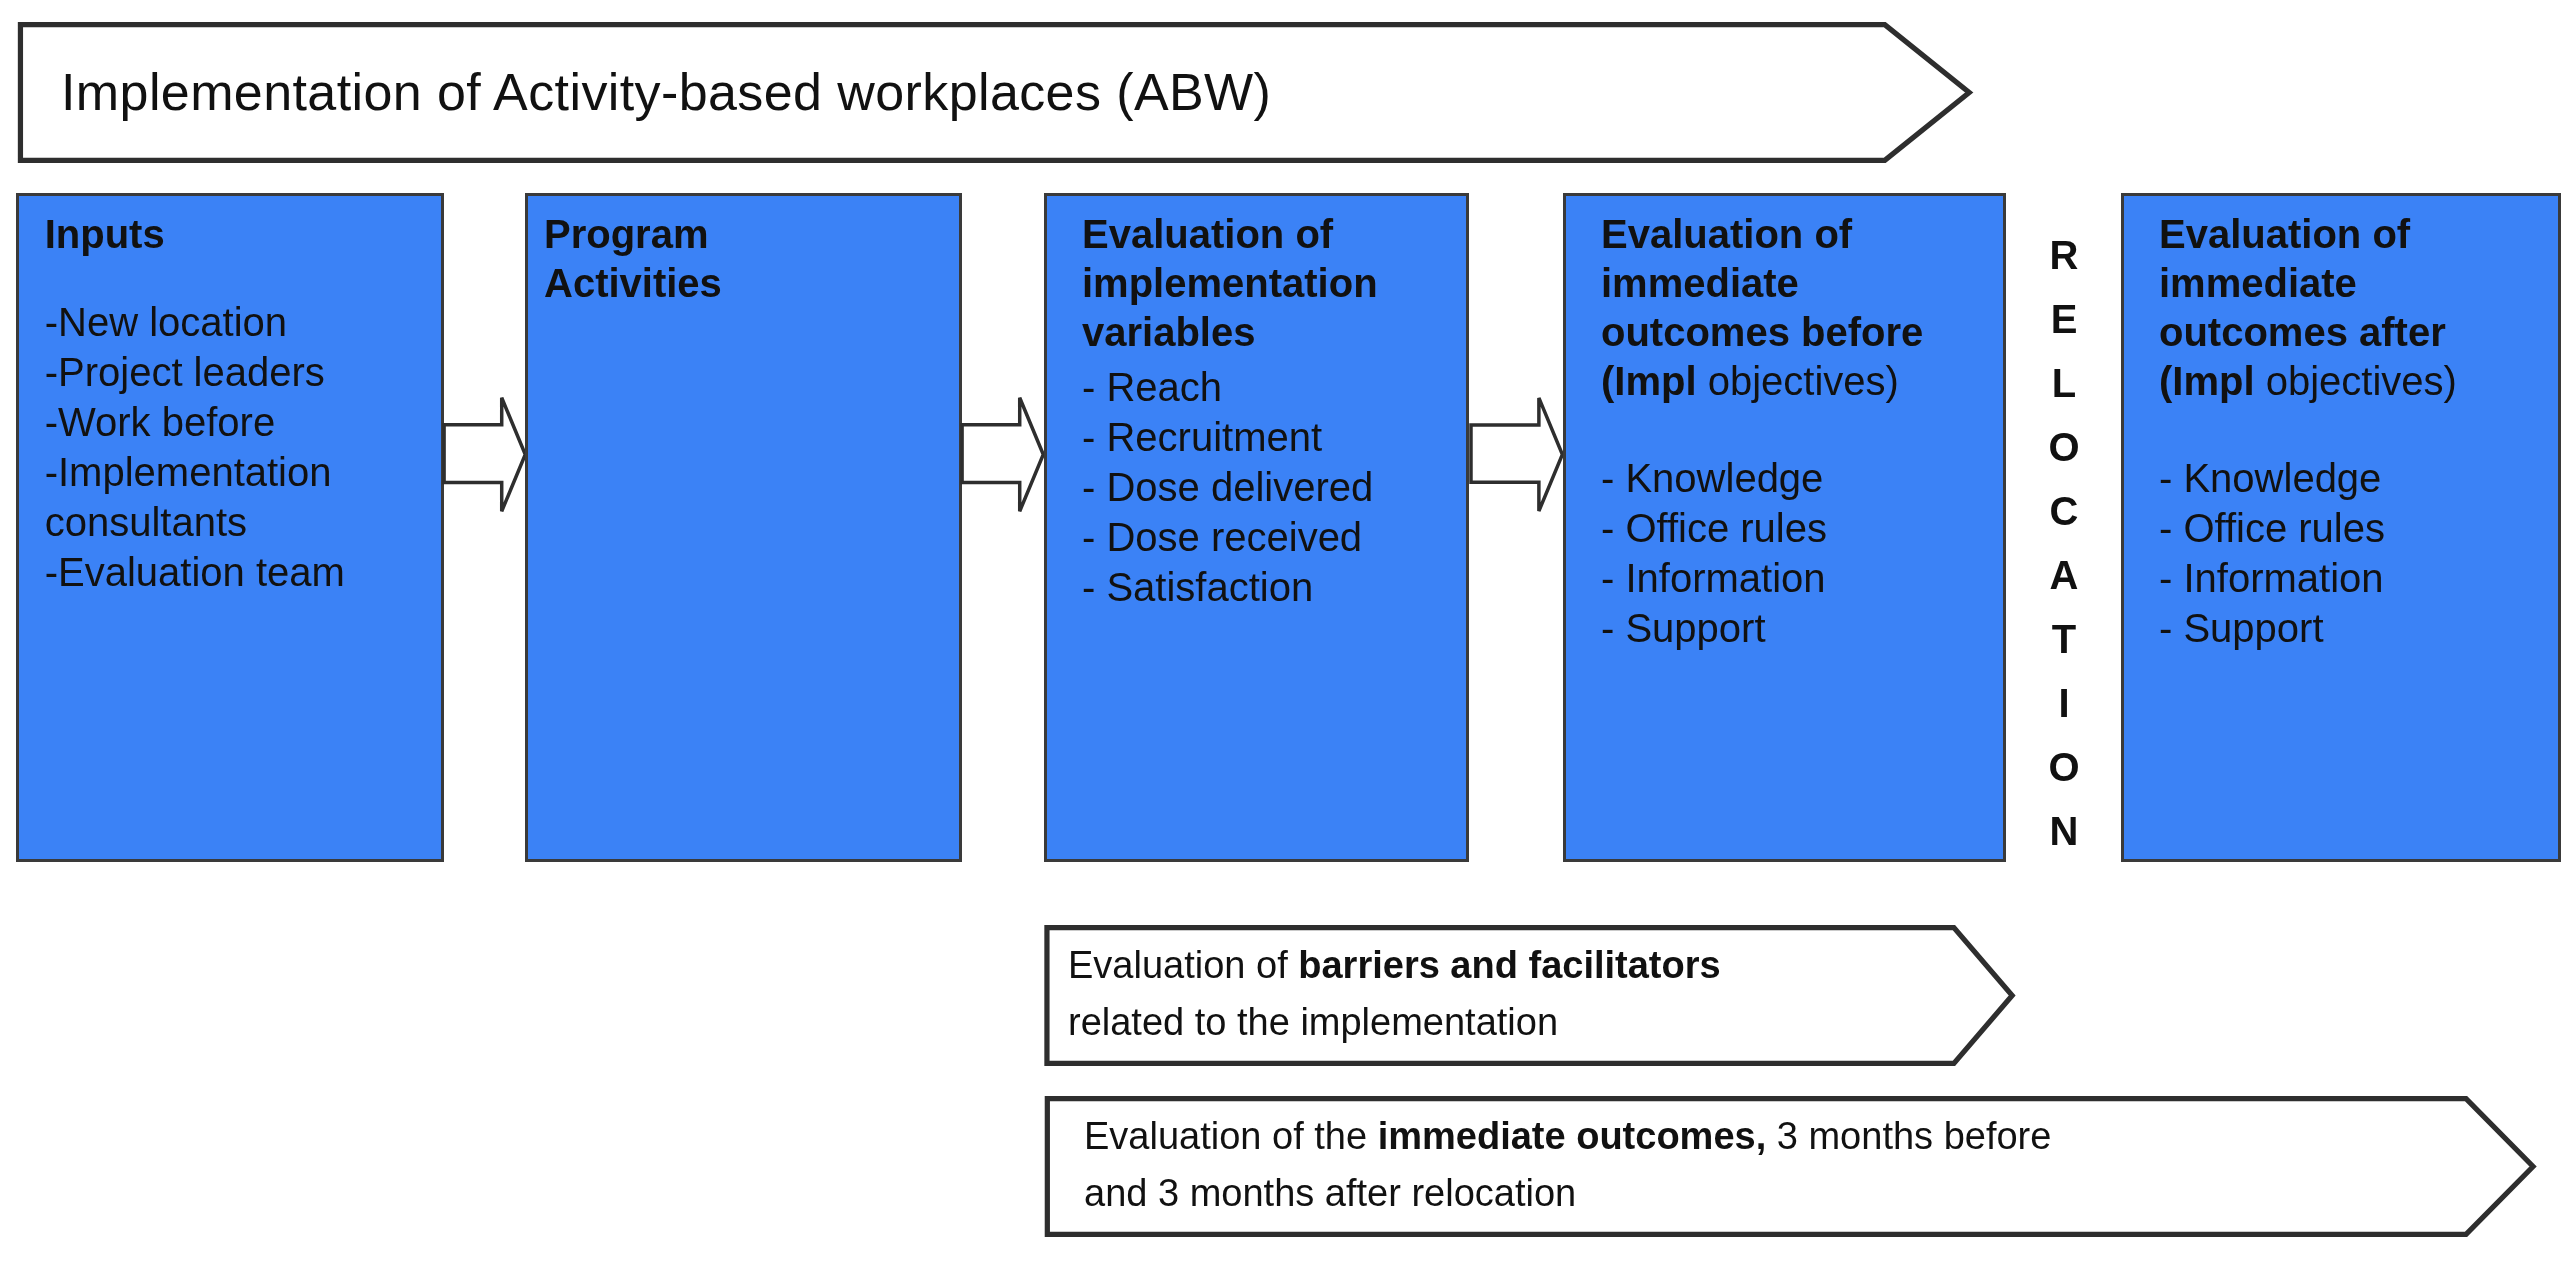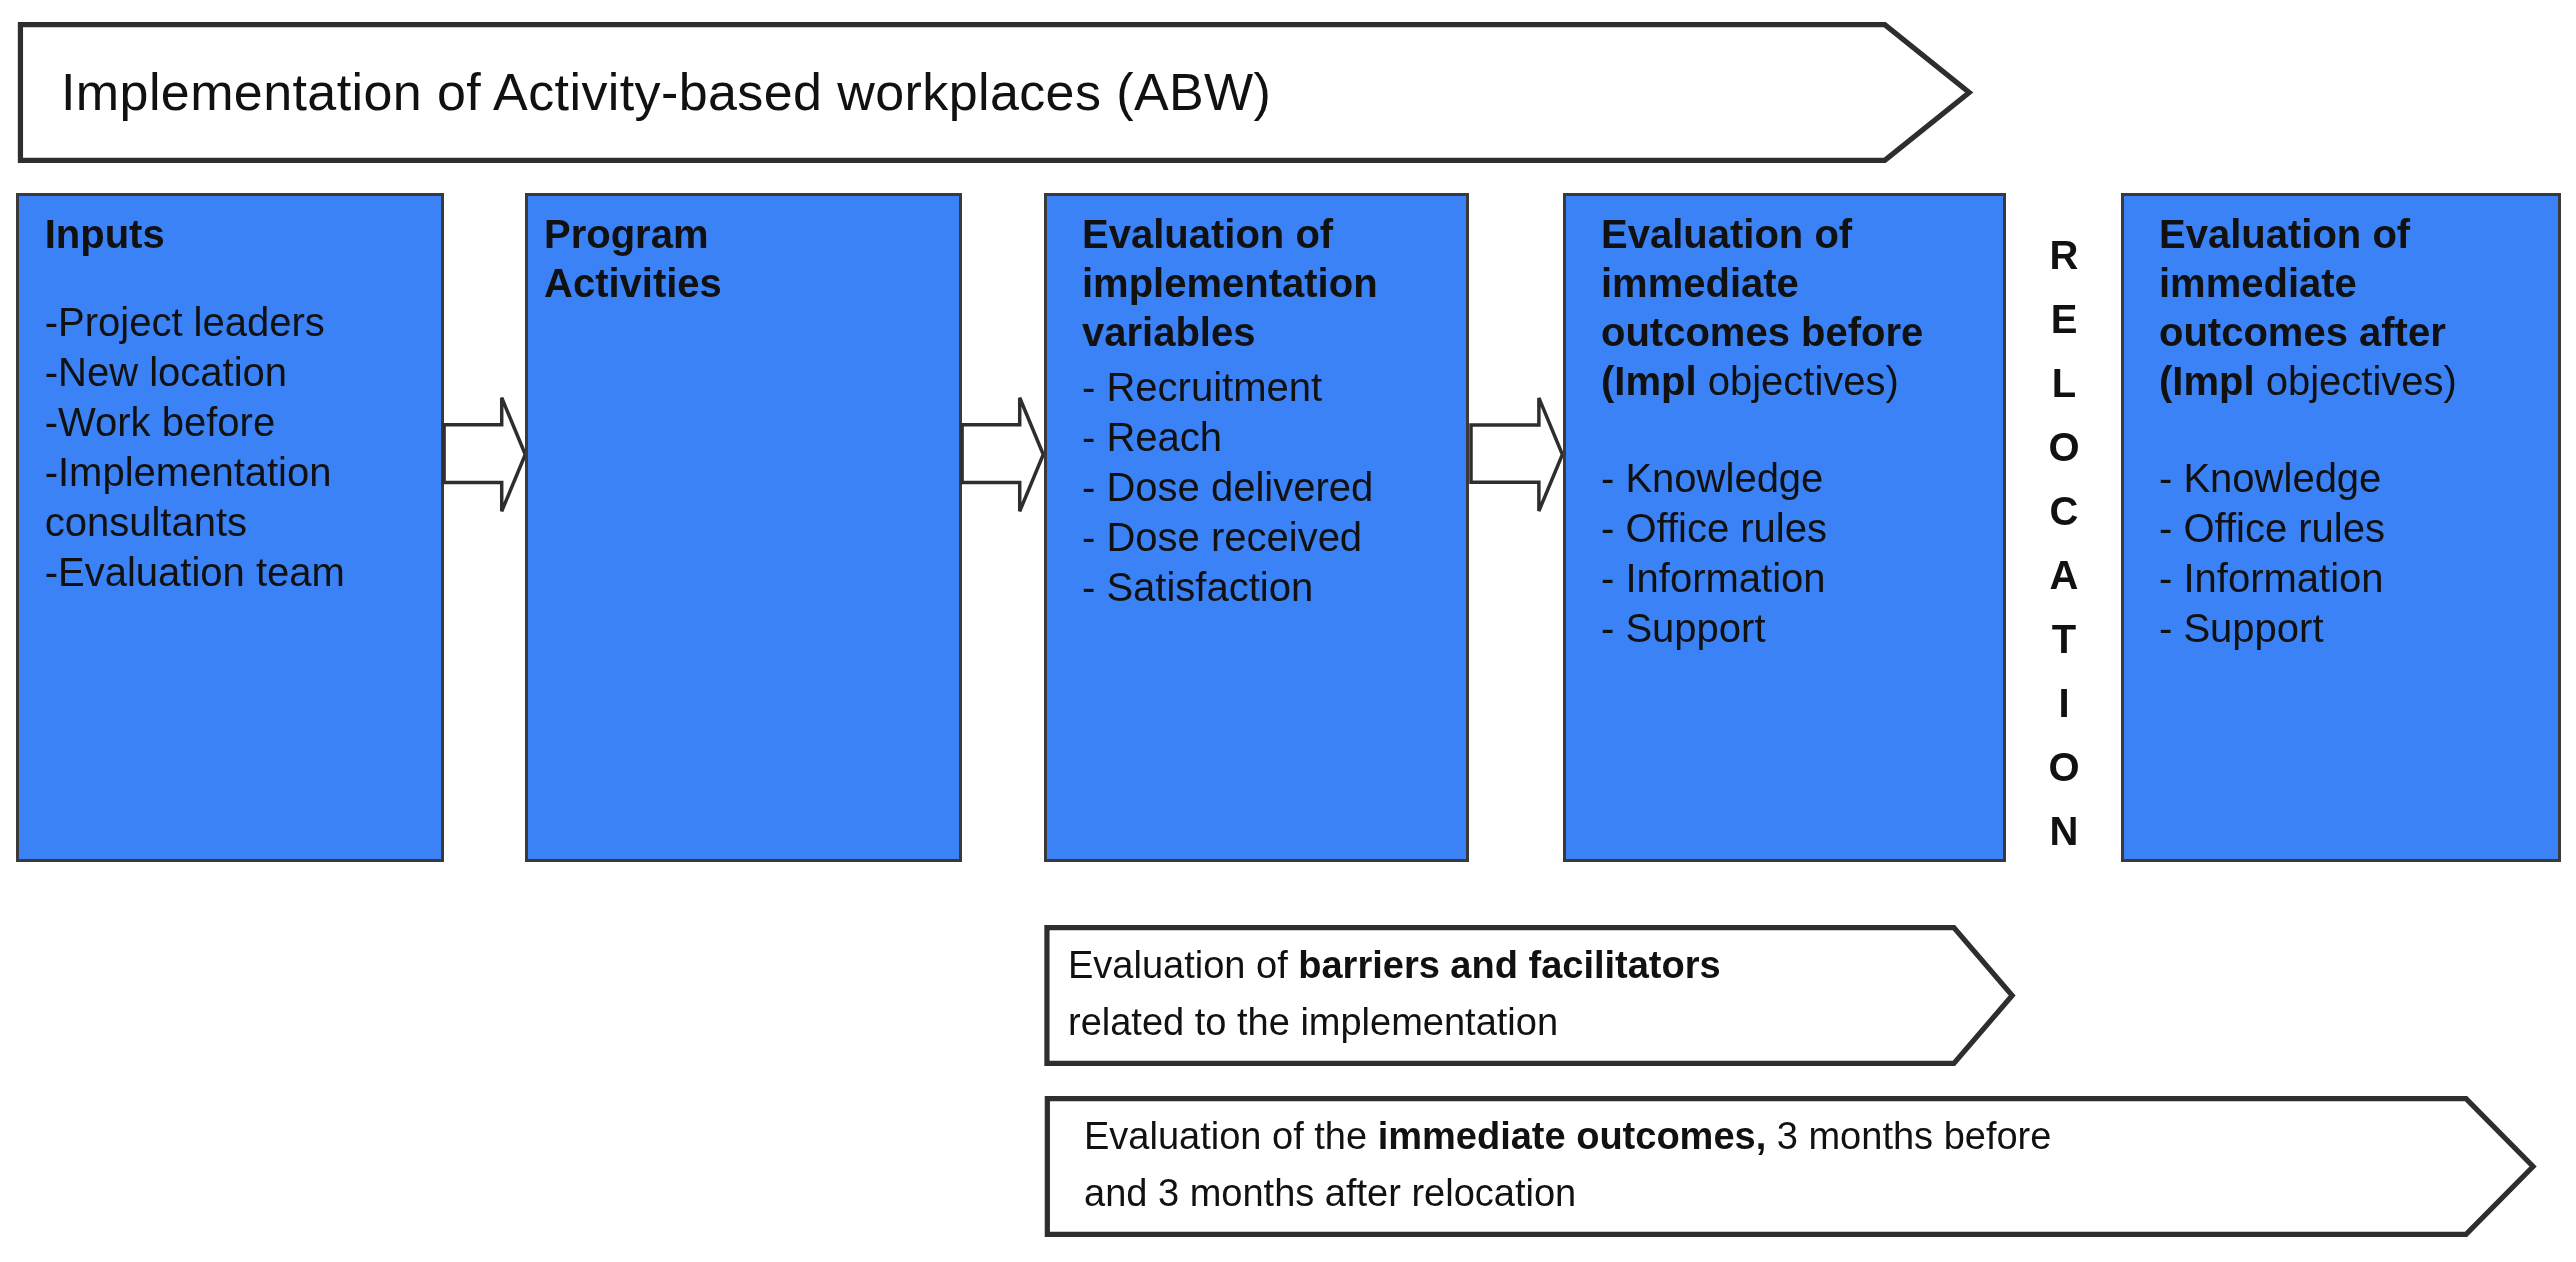--- a/index.html
+++ b/index.html
@@ -87,22 +87,22 @@
 <div class="canvas">
 
   <svg class="shape" style="left:17.4px; top:22px;" width="1960" height="141" viewBox="0 0 2250 162">
     <polygon points="3,3 2145,3 2242,81 2145,159 3,159" stroke-width="6"></polygon>
   </svg>
   <div class="banner-text">Implementation of Activity-based workplaces (ABW)</div>
 
   <div class="box" id="box-inputs">
     <div class="box-title gap-after-title-sm">Inputs</div>
     <ul>
+      <li>-New location</li>
       <li>-Project leaders</li>
-      <li>-New location</li>
       <li>-Work before</li>
       <li>-Implementation
 consultants</li>
       <li>-Evaluation team</li>
     </ul>
   </div>
 
   <svg class="shape" style="left:444px; top:396px;" width="84" height="117" viewBox="0 0 96 134">
     <polygon points="0,33 66,33 66,2 93,67 66,132 66,99 0,99" stroke-width="4"></polygon>
   </svg>
@@ -114,22 +114,22 @@
 
   <svg class="shape" style="left:962px; top:396px;" width="84" height="117" viewBox="0 0 96 134">
     <polygon points="0,33 66,33 66,2 93,67 66,132 66,99 0,99" stroke-width="4"></polygon>
   </svg>
 
   <div class="box" id="box-implvars">
     <div class="box-title gap-after-title-xs">Evaluation of
 implementation
 variables</div>
     <ul>
+      <li>- Reach</li>
       <li>- Recruitment</li>
-      <li>- Reach</li>
       <li>- Dose delivered</li>
       <li>- Dose received</li>
       <li>- Satisfaction</li>
     </ul>
   </div>
 
   <svg class="shape" style="left:1471px; top:396px;" width="94" height="117" viewBox="0 0 108 134">
     <polygon points="0,33 78,33 78,2 105,67 78,132 78,99 0,99" stroke-width="4"></polygon>
   </svg>
 

